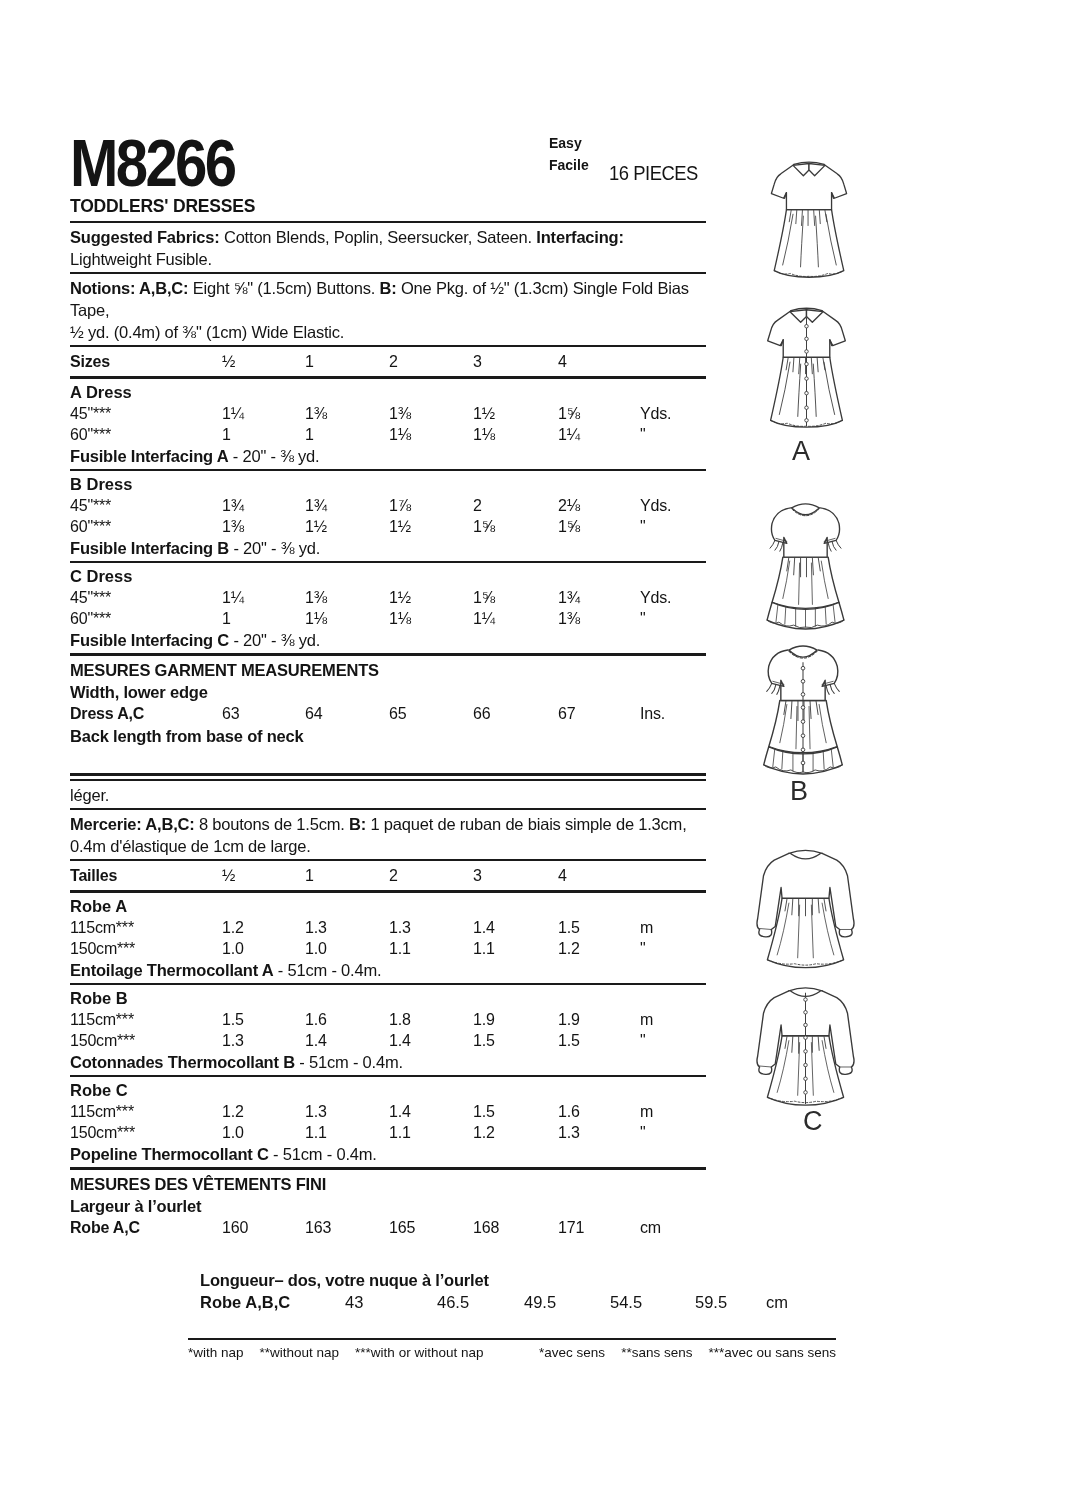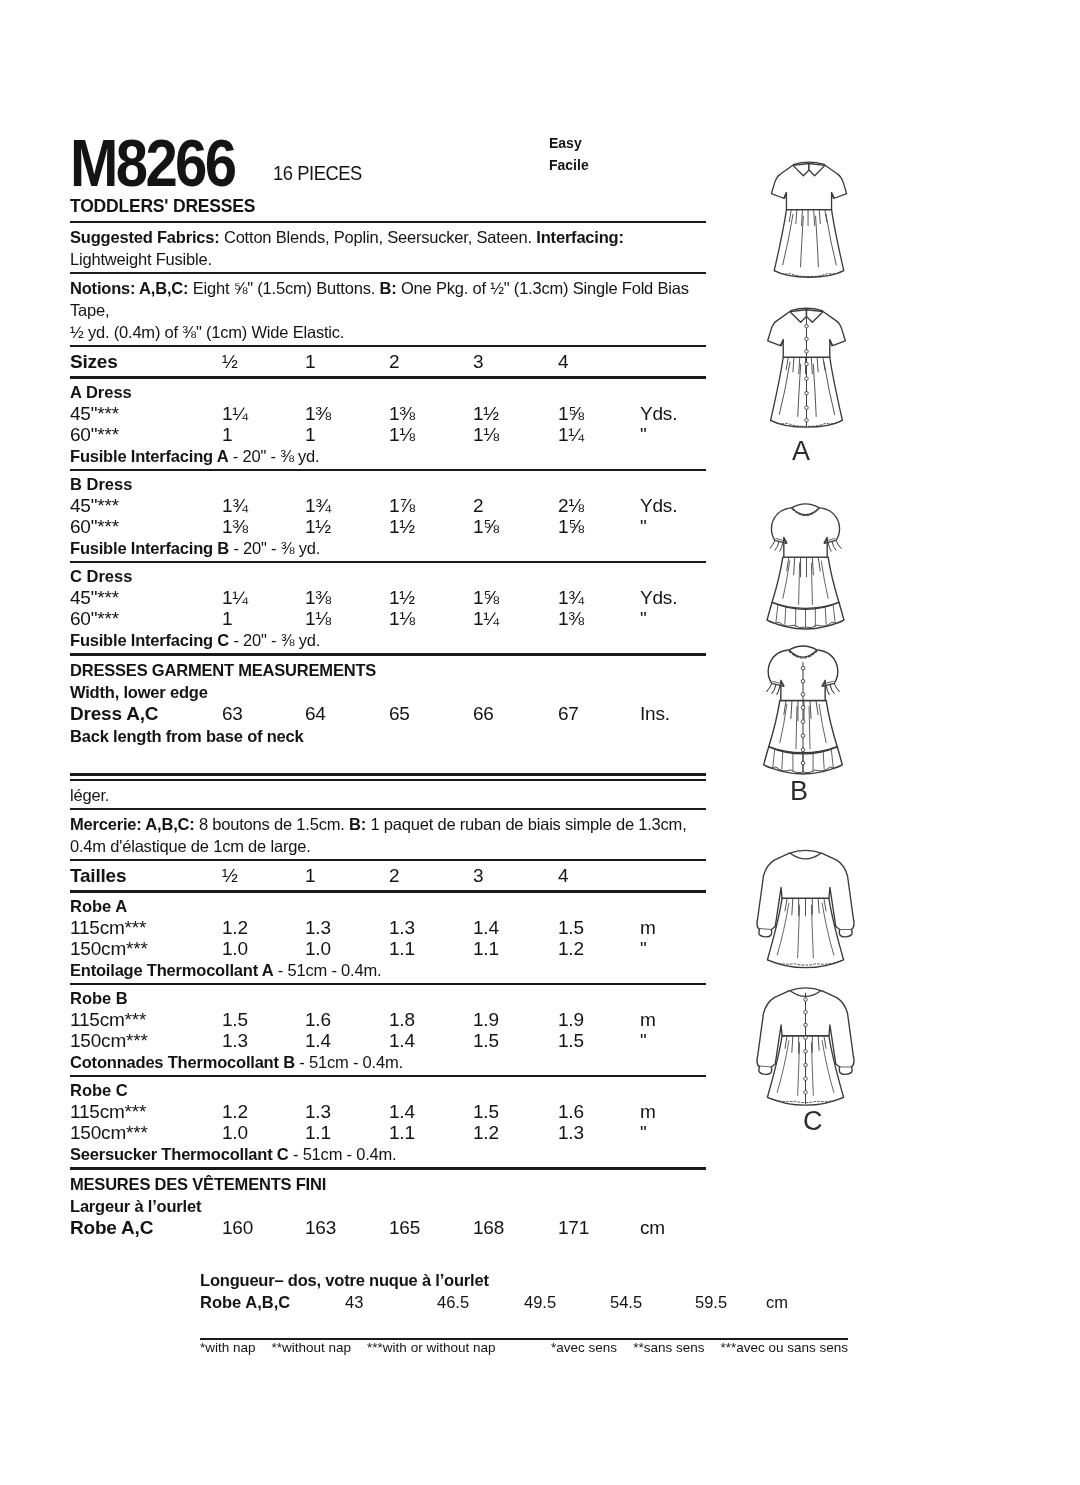--- a/index.html
+++ b/index.html
@@ -1,42 +1,42 @@
 <!DOCTYPE html>
 <html><head>
 <meta charset="utf-8">
 <style>
   html,body{margin:0;padding:0;}
   body{width:1080px;height:1485px;background:#fff;color:#141414;
        font-family:"Liberation Sans","DejaVu Sans",sans-serif;position:relative;overflow:hidden;}
   .content{position:absolute;left:70px;top:114px;width:636px;}
-  .brand{display:flex;align-items:flex-end;height:78px;}
+  .brand{display:flex;align-items:flex-end;height:78px;justify-content:space-between;}
   .pnum{font-size:66px;font-weight:bold;letter-spacing:-3px;line-height:.88;
         transform:scaleX(.88);transform-origin:left bottom;display:inline-block;}
   .pieces{font-size:20px;letter-spacing:-.5px;margin-left:16px;padding-bottom:7px;
           transform:scaleX(.92);transform-origin:left bottom;display:inline-block;}
   .difficulty{position:absolute;left:479px;top:18px;width:242px;text-align:left;
               font-weight:bold;font-size:14px;line-height:22px;}
   .h-title{font-weight:bold;font-size:17.5px;line-height:25px;letter-spacing:-.2px;margin-top:2px;}
   .rule{border:0;border-top:2px solid #1a1a1a;margin:2px 0 3px 0;}
   .rule.thick{border-top-width:3px;}
   .rule.gap-top{margin-top:26px;}
   .line{font-size:16.5px;line-height:22px;letter-spacing:-.2px;}
   .b{font-weight:bold;}
   .trow{display:grid;grid-template-columns:152px 83px 84px 84px 85px 82px auto;
-        font-size:19px;line-height:21px;letter-spacing:-.2px;}
+        font-size:16px;line-height:21px;letter-spacing:-.2px;}
   .trow.lh22{line-height:22px;}
   .trow.hdr{line-height:24px;}
   .sec-name{font-weight:bold;font-size:16.5px;line-height:21px;}
   .cap{font-weight:bold;font-size:16.5px;line-height:22px;letter-spacing:-.2px;}
   .long-block{margin-left:130px;margin-top:30px;}
   .trow2{display:grid;grid-template-columns:145px 92px 87px 86px 85px 71px auto;
          font-size:16.5px;line-height:22px;}
-  .footnotes{position:absolute;left:200px;top:1338px;width:648px;border-top:2px solid #1a1a1a;
-             display:flex;justify-content:space-between;font-size:13.5px;}
+  .footnotes{position:absolute;left:188px;top:1338px;width:648px;border-top:2px solid #1a1a1a;
+             padding-top:5px;display:flex;justify-content:space-between;font-size:13.5px;}
   .fgroup span{margin-right:16px;}
   .fgroup.right span{margin-right:0;margin-left:16px;}
   .illos{position:absolute;left:720px;top:0;width:360px;height:1485px;}
   .illo{position:absolute;}
   .illo-label{position:absolute;font-size:27px;line-height:27px;color:#2b2b2b;}
   svg{display:block;}
 </style>
 </head>
 <body>
 
@@ -215,21 +215,21 @@
       <span>1</span>
       <span>1⅛</span>
       <span>1⅛</span>
       <span>1¼</span>
       <span>1⅜</span>
       <span>"</span>
     </div>
   <div class="line"><span class="b">Fusible Interfacing C</span><span> - 20" - ⅜ yd.</span></div>
   <div class="rule thick"></div>
 
-  <div class="cap">DRESSES GARMENT MEASUREMENTS</div>
+  <div class="cap">MESURES GARMENT MEASUREMENTS</div>
   <div class="cap">Width, lower edge</div>
   <div class="trow lh22">
       <span class="b">Dress A,C</span>
       <span>63</span>
       <span>64</span>
       <span>65</span>
       <span>66</span>
       <span>67</span>
       <span>Ins.</span>
     </div>
@@ -314,21 +314,21 @@
     </div>
   <div class="trow">
       <span>150cm***</span>
       <span>1.0</span>
       <span>1.1</span>
       <span>1.1</span>
       <span>1.2</span>
       <span>1.3</span>
       <span>"</span>
     </div>
-  <div class="line"><span class="b">Seersucker Thermocollant C</span><span> - 51cm - 0.4m.</span></div>
+  <div class="line"><span class="b">Popeline Thermocollant C</span><span> - 51cm - 0.4m.</span></div>
   <div class="rule thick"></div>
 
   <div class="cap">MESURES DES VÊTEMENTS FINI</div>
   <div class="cap">Largeur à l’ourlet</div>
   <div class="trow lh22">
       <span class="b">Robe A,C</span>
       <span>160</span>
       <span>163</span>
       <span>165</span>
       <span>168</span>

